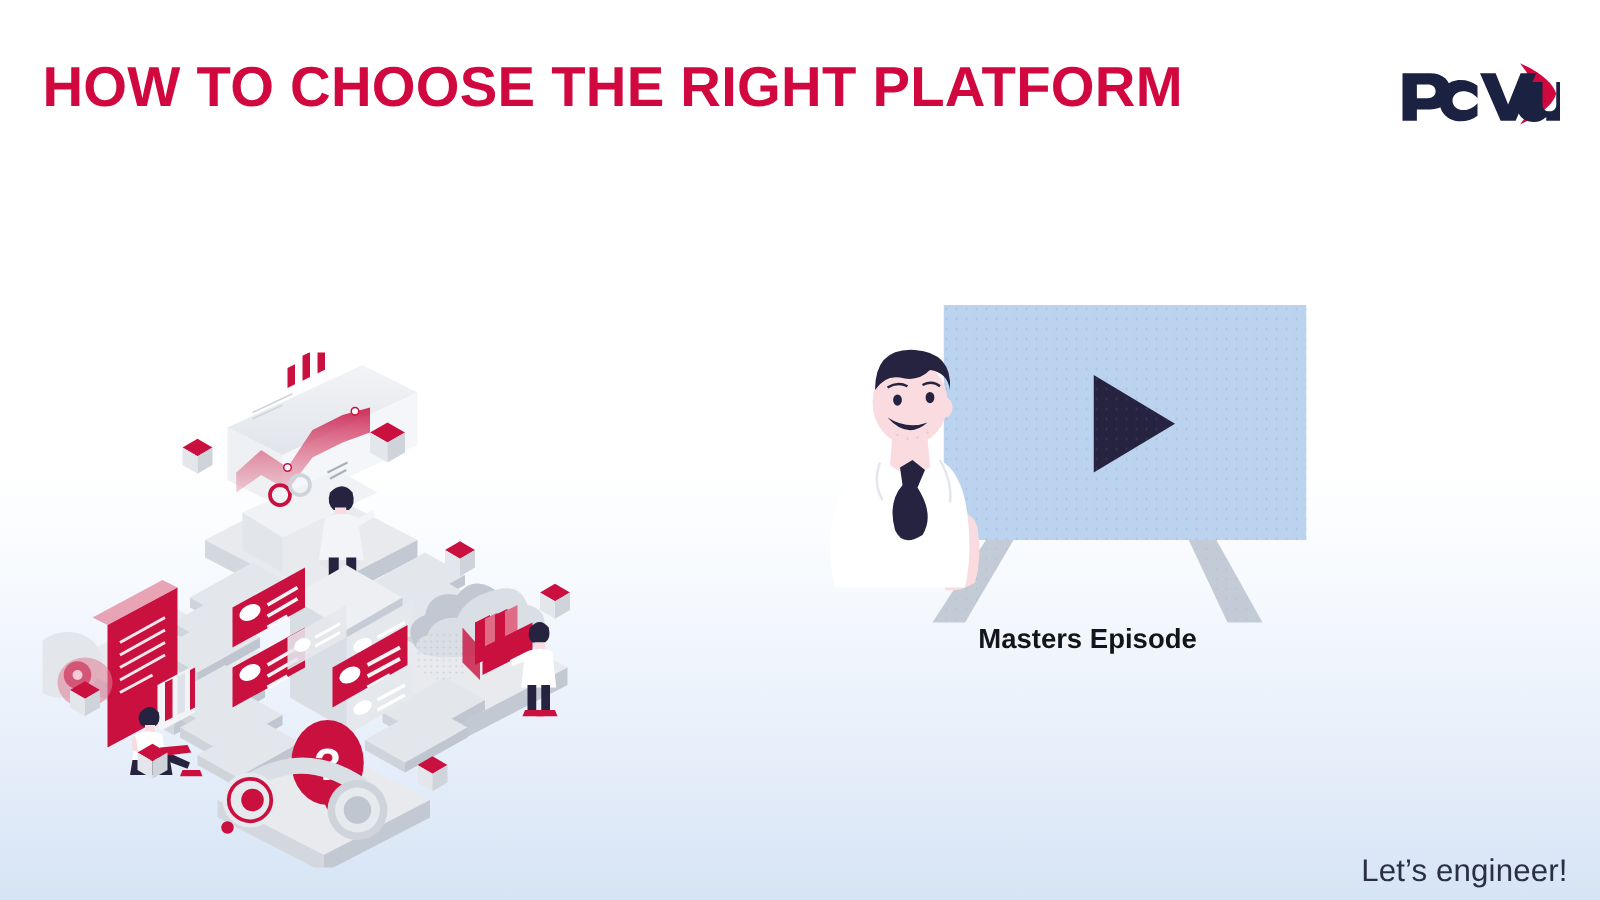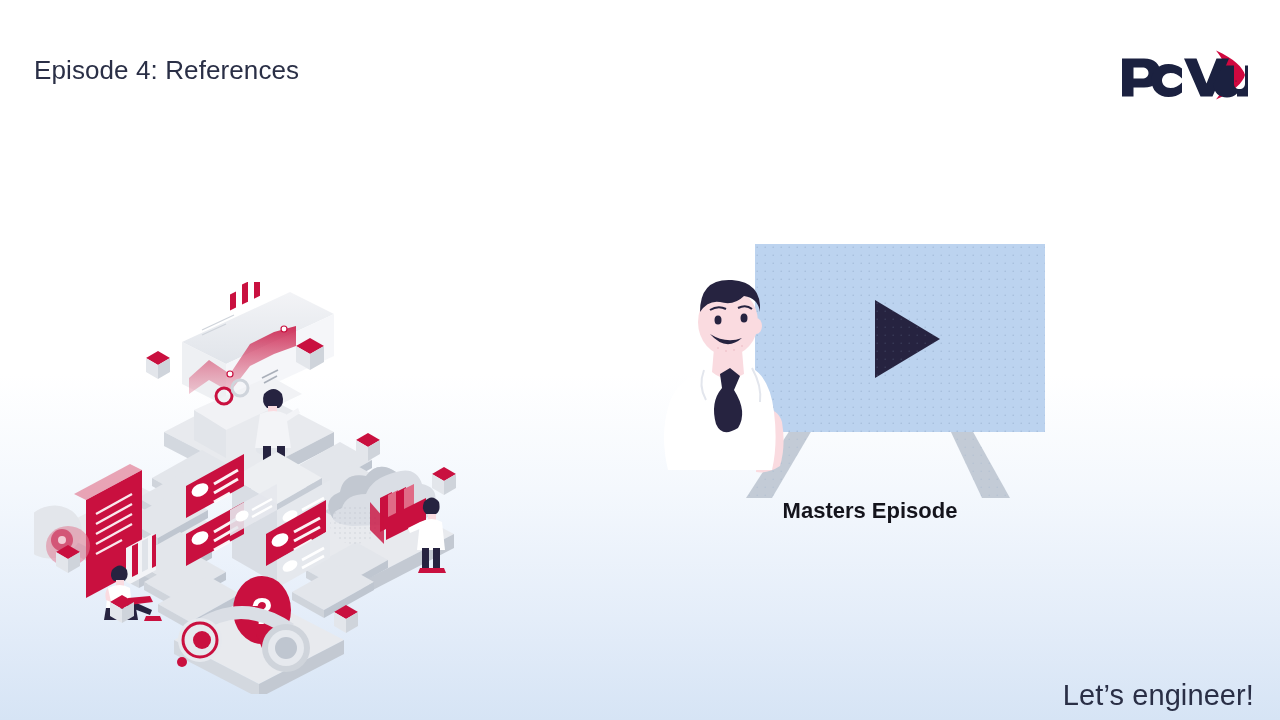--- a/index.html
+++ b/index.html
@@ -25,38 +25,38 @@
   }
   #subtitle {
     margin-top:9px; font-size:26px; font-weight:400;
     color:#2A2F46; letter-spacing:0.1px; white-space:nowrap;
   }
   
   #logo { position:absolute; right:32px; top:47px; width:130px; height:56px; }
   
   #tagline {
     position:absolute; right:26px; bottom:8px;
-    font-size:29px; color:#2A2F46; letter-spacing:0.1px;
+    font-size:25px; color:#2A2F46; letter-spacing:0.1px;
   }
   
   #iso { position:absolute; left:34px; top:282px; width:450px; height:412px; }
   
   #video-illo { position:absolute; left:660px; top:230px; width:420px; height:310px; }
   #masters-label {
     position:absolute; left:660px; top:498px; width:420px;
     text-align:center; font-size:22px; font-weight:bold; color:#14141c;
   }
 </style>
 </head>
 <body>
 
 <div id="slide">
 
   <div id="header">
-    <div id="subtitle">Episode 4: References</div>
+    <div id="title">HOW TO CHOOSE THE RIGHT PLATFORM</div>
   </div>
 
   <div id="logo">
     <svg viewBox="0 0 260 110" width="130" height="56" aria-hidden="true">
 
       <g>
         <path d="M196 6 C 232 22, 250 40, 254 55 C 250 70, 232 88, 196 104
                  C 210 86, 218 70, 219 55 C 218 40, 210 24, 196 6 Z" fill="#D1083F"></path>
       </g>
 

